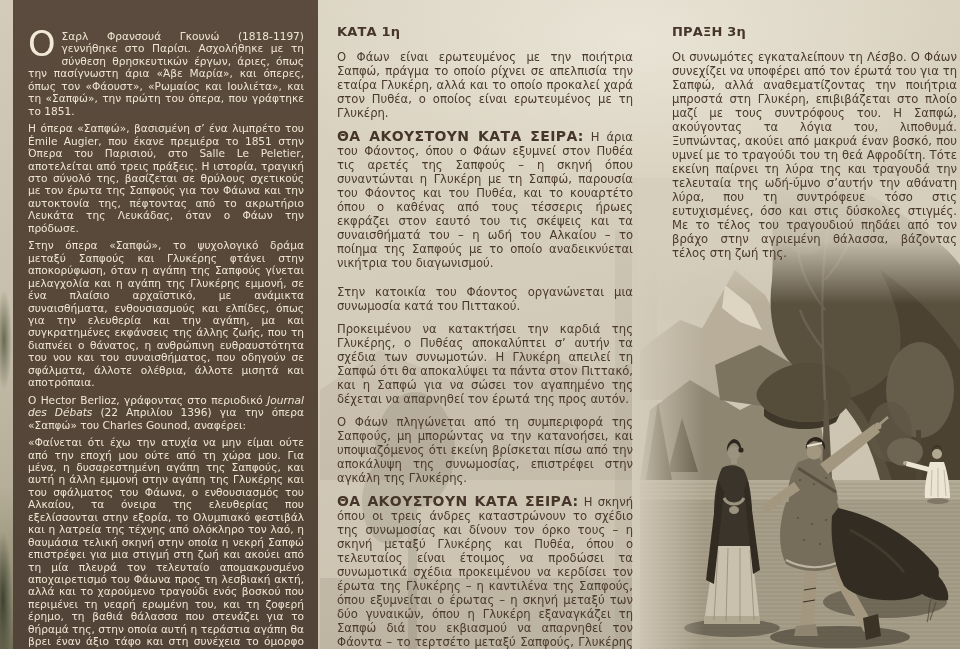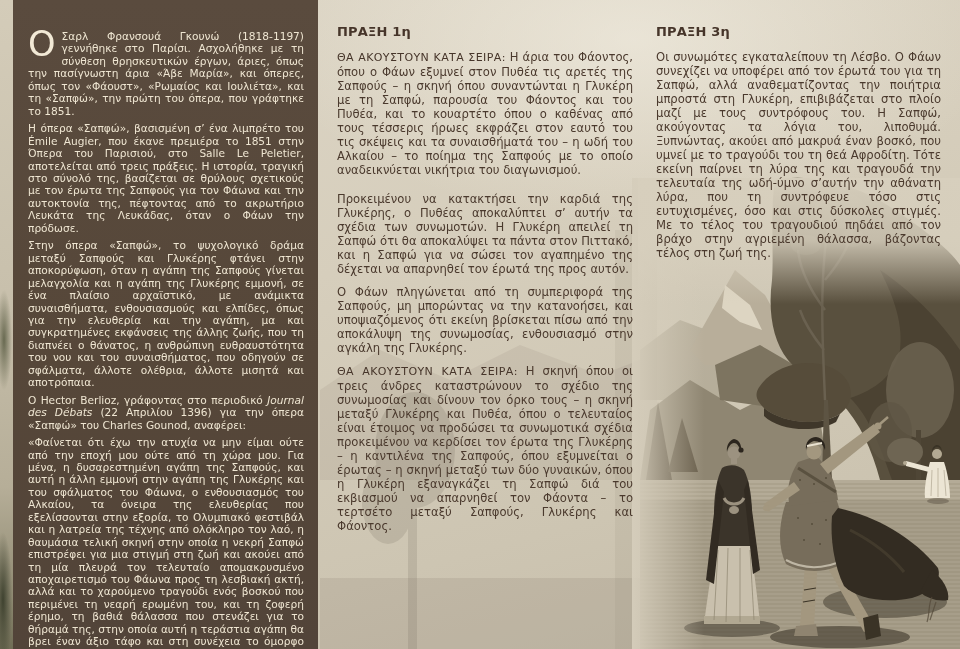--- a/index.html
+++ b/index.html
@@ -26,27 +26,27 @@
   .intro-panel p{margin:0 0 5px;}
   .dropcap{
     float:left;font-size:35px;line-height:27px;padding:1px 6px 0 0;color:#f2e9d6;
   }
   .panel-em{font-style:italic;}
   .col{
     position:absolute;top:25px;z-index:2;color:#4a392d;
     font-size:11.6px;line-height:14px;text-align:justify;
   }
   .col-middle{left:337px;width:296px;}
-  .col-right{left:656px;width:285px;}
+  .col-right{left:672px;width:285px;}
   .col p{margin:0 0 9px;}
   .act{margin-bottom:15px;}
   .act-heading{
     font-size:13px;font-weight:bold;margin:0 0 11px;color:#46352a;letter-spacing:0.2px;
   }
-  .listen-label{font-size:11px;letter-spacing:0.4px;font-weight:normal;color:#46352a;}
+  .listen-label{font-size:14px;letter-spacing:0.4px;font-weight:bold;color:#46352a;}
   .engraving{position:absolute;left:320px;top:150px;width:640px;height:499px;z-index:0;}
 </style>
 </head>
 <body>
 
 <div class="page">
 
   <svg class="engraving" viewBox="0 0 640 499" aria-hidden="true">
     <defs>
       <pattern id="hatch" width="6" height="4" patternUnits="userSpaceOnUse">
@@ -192,26 +192,28 @@
   <section class="intro-panel">
     <p><span class="dropcap">Ο</span><span>Σαρλ Φρανσουά Γκουνώ (1818-1197) γεννήθηκε στο Παρίσι. Ασχολήθηκε με τη σύνθεση θρησκευτικών έργων, άριες, όπως την πασίγνωστη άρια «Άβε Μαρία», και όπερες, όπως τον «Φάουστ», «Ρωμαίος και Ιουλιέτα», και τη «Σαπφώ», την πρώτη του όπερα, που γράφτηκε το 1851.</span></p>
     <p>Η όπερα «Σαπφώ», βασισμένη σ’ ένα λιμπρέτο του Émile Augier, που έκανε πρεμιέρα το 1851 στην Όπερα του Παρισιού, στο Salle Le Peletier, αποτελείται από τρεις πράξεις. Η ιστορία, τραγική στο σύνολό της, βασίζεται σε θρύλους σχετικούς με τον έρωτα της Σαπφούς για τον Φάωνα και την αυτοκτονία της, πέφτοντας από το ακρωτήριο Λευκάτα της Λευκάδας, όταν ο Φάων την πρόδωσε.</p>
     <p>Στην όπερα «Σαπφώ», το ψυχολογικό δράμα μεταξύ Σαπφούς και Γλυκέρης φτάνει στην αποκορύφωση, όταν η αγάπη της Σαπφούς γίνεται μελαγχολία και η αγάπη της Γλυκέρης εμμονή, σε ένα πλαίσιο αρχαϊστικό, με ανάμικτα συναισθήματα, ενθουσιασμούς και ελπίδες, όπως για την ελευθερία και την αγάπη, μα και συγκρατημένες εκφάνσεις της άλλης ζωής, που τη διαπνέει ο θάνατος, η ανθρώπινη ευθραυστότητα του νου και του συναισθήματος, που οδηγούν σε σφάλματα, άλλοτε ολέθρια, άλλοτε μισητά και αποτρόπαια.</p>
     <p><span>Ο Hector Berlioz, γράφοντας στο περιοδικό </span><em class="panel-em">Journal des Débats</em><span> (22 Απριλίου 1396) για την όπερα «Σαπφώ» του Charles Gounod, αναφέρει:</span></p>
     <p>«Φαίνεται ότι έχω την ατυχία να μην είμαι ούτε από την εποχή μου ούτε από τη χώρα μου. Για μένα, η δυσαρεστημένη αγάπη της Σαπφούς, και αυτή η άλλη εμμονή στην αγάπη της Γλυκέρης και του σφάλματος του Φάωνα, ο ενθουσιασμός του Αλκαίου, τα όνειρα της ελευθερίας που εξελίσσονται στην εξορία, το Ολυμπιακό φεστιβάλ και η λατρεία της τέχνης από ολόκληρο τον λαό, η θαυμάσια τελική σκηνή στην οποία η νεκρή Σαπφώ επιστρέφει για μια στιγμή στη ζωή και ακούει από τη μία πλευρά τον τελευταίο απομακρυσμένο αποχαιρετισμό του Φάωνα προς τη λεσβιακή ακτή, αλλά και το χαρούμενο τραγούδι ενός βοσκού που περιμένει τη νεαρή ερωμένη του, και τη ζοφερή έρημο, τη βαθιά θάλασσα που στενάζει για το θήραμά της, στην οποία αυτή η τεράστια αγάπη θα βρει έναν άξιο τάφο και στη συνέχεια το όμορφο ελληνικό τοπίο, τα ωραία κοστούμια και τα κομψά κτήρια, οι ευγενείς τελετές που συνδυάζουν τη βαρύτητα και τη χάρη – όλα αυτά, ομολογώ, με αγγίζουν στην καρδιά...»</p>
   </section>
 
   <section class="col col-middle">
     <article class="act">
-      <h2 class="act-heading">ΠΡΑΞΗ 1η</h2>
+      <h2 class="act-heading">ΚΑΤΑ 1η</h2>
+      <p>Ο Φάων είναι ερωτευμένος με την ποιήτρια Σαπφώ, πράγμα το οποίο ρίχνει σε απελπισία την εταίρα Γλυκέρη, αλλά και το οποίο προκαλεί χαρά στον Πυθέα, ο οποίος είναι ερωτευμένος με τη Γλυκέρη.</p>
       <p><strong class="listen-label">ΘΑ ΑΚΟΥΣΤΟΥΝ ΚΑΤΑ ΣΕΙΡΑ:</strong> <span>Η άρια του Φάοντος, όπου ο Φάων εξυμνεί στον Πυθέα τις αρετές της Σαπφούς – η σκηνή όπου συναντώνται η Γλυκέρη με τη Σαπφώ, παρουσία του Φάοντος και του Πυθέα, και το κουαρτέτο όπου ο καθένας από τους τέσσερις ήρωες εκφράζει στον εαυτό του τις σκέψεις και τα συναισθήματά του – η ωδή του Αλκαίου – το ποίημα της Σαπφούς με το οποίο αναδεικνύεται νικήτρια του διαγωνισμού.</span></p>
     </article>
     <article class="act">
+      <p>Στην κατοικία του Φάοντος οργανώνεται μια συνωμοσία κατά του Πιττακού.</p>
       <p>Προκειμένου να κατακτήσει την καρδιά της Γλυκέρης, ο Πυθέας αποκαλύπτει σ’ αυτήν τα σχέδια των συνωμοτών. Η Γλυκέρη απειλεί τη Σαπφώ ότι θα αποκαλύψει τα πάντα στον Πιττακό, και η Σαπφώ για να σώσει τον αγαπημένο της δέχεται να απαρνηθεί τον έρωτά της προς αυτόν.</p>
-      <p>Ο Φάων πληγώνεται από τη συμπεριφορά της Σαπφούς, μη μπορώντας να την κατανοήσει, και υποψιαζόμενος ότι εκείνη βρίσκεται πίσω από την αποκάλυψη της συνωμοσίας, ενθουσιασμό στην αγκάλη της Γλυκέρης.</p>
+      <p>Ο Φάων πληγώνεται από τη συμπεριφορά της Σαπφούς, μη μπορώντας να την κατανοήσει, και υποψιαζόμενος ότι εκείνη βρίσκεται πίσω από την αποκάλυψη της συνωμοσίας, επιστρέφει στην αγκάλη της Γλυκέρης.</p>
       <p><strong class="listen-label">ΘΑ ΑΚΟΥΣΤΟΥΝ ΚΑΤΑ ΣΕΙΡΑ:</strong> <span>Η σκηνή όπου οι τρεις άνδρες καταστρώνουν το σχέδιο της συνωμοσίας και δίνουν τον όρκο τους – η σκηνή μεταξύ Γλυκέρης και Πυθέα, όπου ο τελευταίος είναι έτοιμος να προδώσει τα συνωμοτικά σχέδια προκειμένου να κερδίσει τον έρωτα της Γλυκέρης – η καντιλένα της Σαπφούς, όπου εξυμνείται ο έρωτας – η σκηνή μεταξύ των δύο γυναικών, όπου η Γλυκέρη εξαναγκάζει τη Σαπφώ διά του εκβιασμού να απαρνηθεί τον Φάοντα – το τερτσέτο μεταξύ Σαπφούς, Γλυκέρης και Φάοντος.</span></p>
     </article>
   </section>
 
   <section class="col col-right">
     <article class="act">
       <h2 class="act-heading">ΠΡΑΞΗ 3η</h2>
       <p>Οι συνωμότες εγκαταλείπουν τη Λέσβο. Ο Φάων συνεχίζει να υποφέρει από τον έρωτά του για τη Σαπφώ, αλλά αναθεματίζοντας την ποιήτρια μπροστά στη Γλυκέρη, επιβιβάζεται στο πλοίο μαζί με τους συντρόφους του. Η Σαπφώ, ακούγοντας τα λόγια του, λιποθυμά. Ξυπνώντας, ακούει από μακρυά έναν βοσκό, που υμνεί με το τραγούδι του τη θεά Αφροδίτη. Τότε εκείνη παίρνει τη λύρα της και τραγουδά την τελευταία της ωδή-ύμνο σ’αυτήν την αθάνατη λύρα, που τη συντρόφευε τόσο στις ευτυχισμένες, όσο και στις δύσκολες στιγμές. Με το τέλος του τραγουδιού πηδάει από τον βράχο στην αγριεμένη θάλασσα, βάζοντας τέλος στη ζωή της.</p>
     </article>
   </section>

